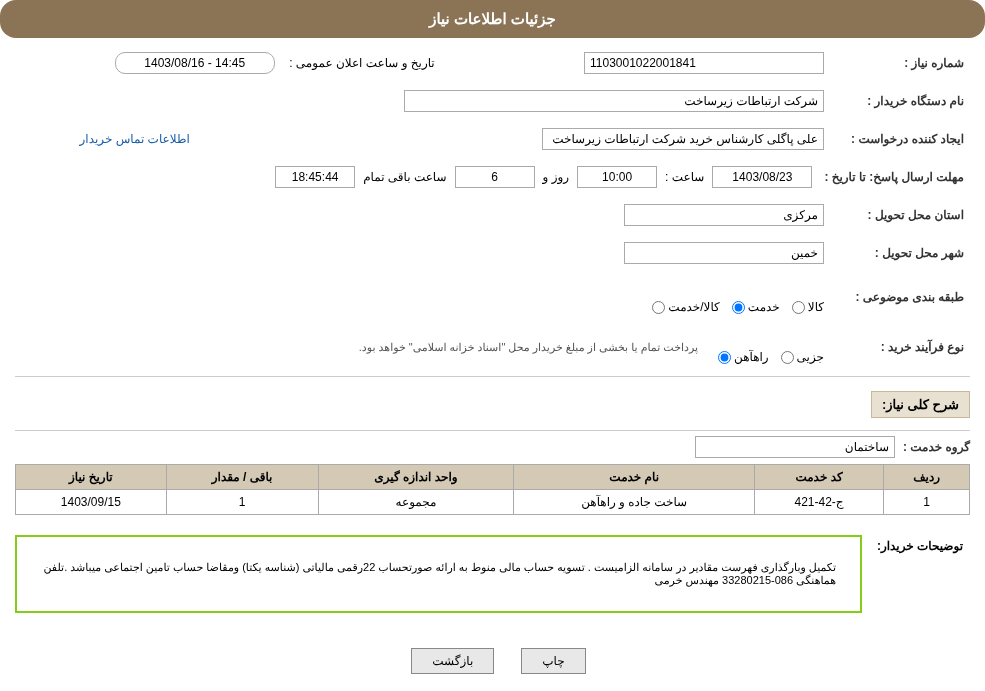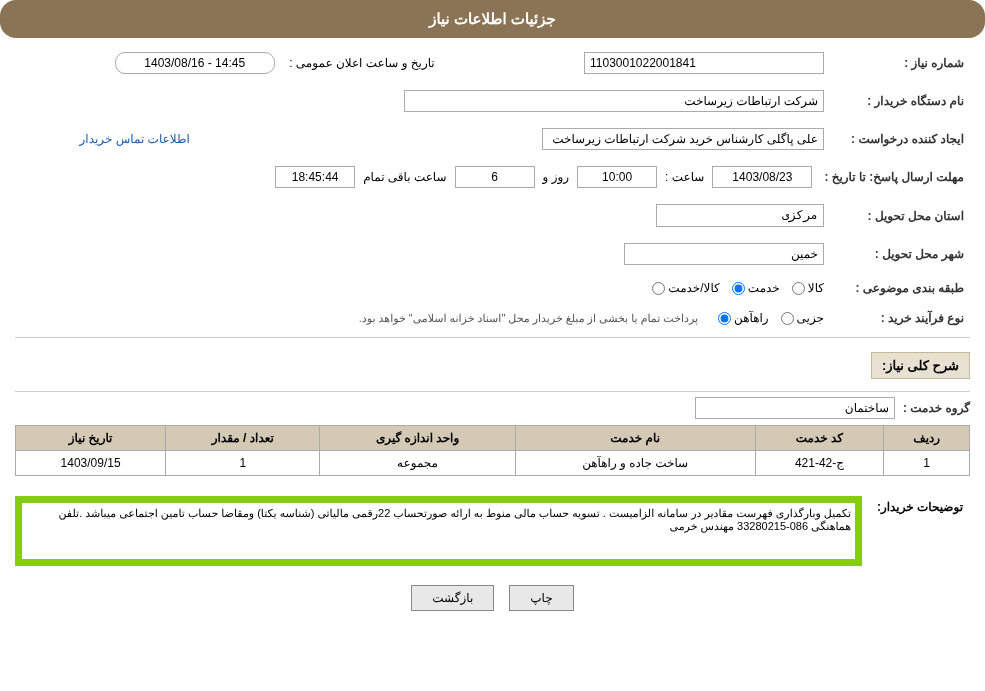--- a/index.html
+++ b/index.html
@@ -70,20 +70,21 @@
     }
     .radio-group {
       display: flex;
       gap: 12px;
       align-items: center;
     }
     .radio-item {
       display: flex;
       align-items: center;
       gap: 3px;
+      margin-top: 20px;
     }
     .description-box {
       border: 1px solid #aaa;
       background: #fff;
       padding: 8px;
       min-height: 50px;
       text-align: right;
       margin-bottom: 8px;
     }
     .services-table {
@@ -97,41 +98,42 @@
       padding: 5px 8px;
       text-align: center;
       font-weight: bold;
     }
     .services-table td {
       border: 1px solid #aaa;
       padding: 5px 8px;
       text-align: center;
     }
     .notes-box {
-      border: 7px solid #84cc16;
+      border: 2px solid #84cc16;
       background: #fff;
-      padding: 4px;
+      padding: 24px;
       min-height: 70px;
       text-align: right;
-      margin-bottom: 4px;
+      margin-bottom: 20px;
       font-size: 11px;
     }
     .buttons-row {
       display: flex;
       justify-content: center;
       gap: 15px;
       margin: 15px 0;
     }
     .btn {
       padding: 5px 20px;
       border: 1px solid #888;
       cursor: pointer;
       font-size: 12px;
       font-family: Tahoma, Arial, sans-serif;
       background: #e8e8e8;
+      margin-left: 12px;
     }
     .btn-primary {
       background: #e8e8e8;
     }
     .divider {
       border: none;
       border-top: 1px solid #ccc;
       margin: 5px 0;
     }
     .date-row {
@@ -219,21 +221,21 @@
       </tr>
     </tbody>
       </table>
 
     
     <table class="info-table">
       <tbody>
           <tr>
         <td class="label-cell">استان محل تحویل :</td>
         <td class="value-cell">
-          <span class="input-box" style="width:168px; display:inline-block;font-family:Liberation Mono, monospace;">مرکزی</span>
+          <span class="input-box" style="width:200px; display:inline-block;">مرکزی</span>
         </td>
       </tr>
     </tbody>
       </table>
 
     
     <table class="info-table">
       <tbody>
           <tr>
         <td class="label-cell">شهر محل تحویل :</td>
@@ -311,21 +313,21 @@
     </div>
 
     
     <table class="services-table">
       <thead>
         <tr>
           <th>ردیف</th>
           <th>کد خدمت</th>
           <th>نام خدمت</th>
           <th>واحد اندازه گیری</th>
-          <th>تعداد / مقدار</th>
+          <th>باقی / مقدار</th>
           <th>تاریخ نیاز</th>
         </tr>
       </thead>
       <tbody>
         <tr>
           <td>1</td>
           <td style="direction:ltr;">ج-42-421</td>
           <td>ساخت جاده و راهآهن</td>
           <td>مجموعه</td>
           <td>1</td>

